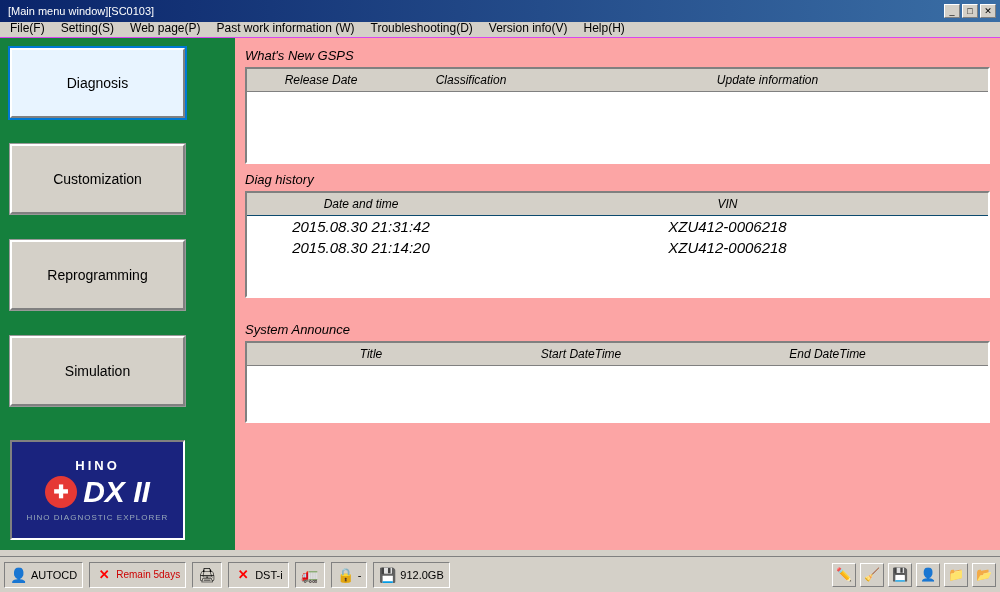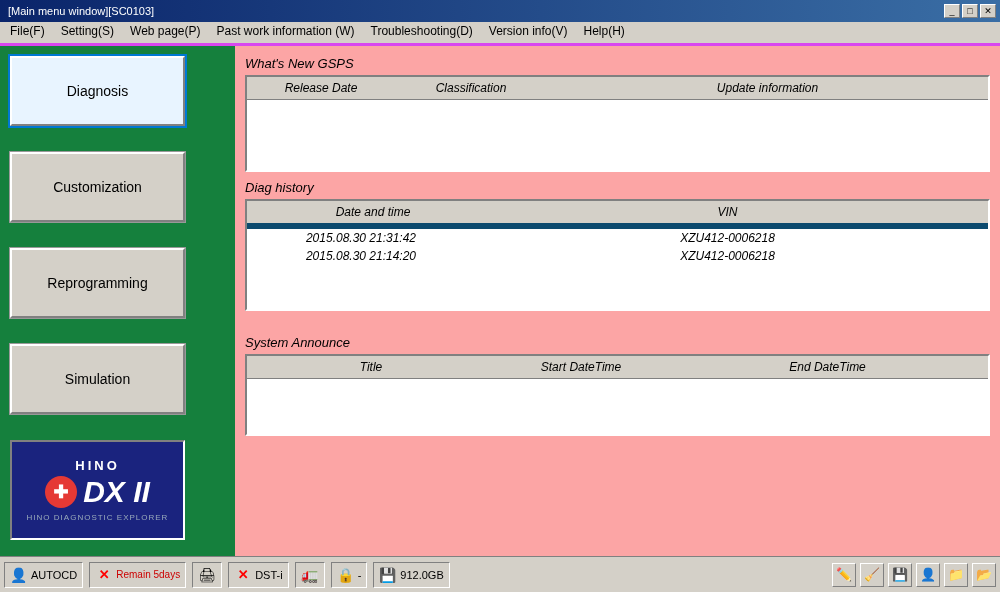--- a/index.html
+++ b/index.html
@@ -24,25 +24,25 @@
       border: 1px solid;
       border-color: #ffffff #808080 #808080 #ffffff;
       font-size: 9px;
       cursor: pointer;
       display: flex; align-items: center; justify-content: center;
     }
 
     
     .menu-bar {
       background: #d4d0c8;
-      height: 24px;
-      display: flex;
-      align-items: flex-start;
+      height: 16px;
+      display: flex;
+      align-items: flex-end;
       padding: 0 2px;
-      border-bottom: 3px solid #d946ef;
+      border-bottom: 1px solid #d946ef;
     }
     .menu-item {
       padding: 2px 8px;
       font-size: 12px;
       cursor: pointer;
     }
 
     
     .main-container {
       display: flex;
@@ -81,21 +81,21 @@
       height: 100px;
       background: #1a237e;
       border: 2px solid;
       border-color: #808080 #ffffff #ffffff #808080;
       display: flex;
       flex-direction: column;
       align-items: center;
       justify-content: center;
       position: relative;
       overflow: hidden;
-      margin-top: 0;
+      margin-top: 8px;
     }
 
     
     .content-area {
       flex: 1;
       background: #fca5a5;
       padding: 10px;
       display: flex;
       flex-direction: column;
       gap: 8px;
@@ -126,26 +126,26 @@
       min-height: 60px;
       padding: 4px;
     }
     .table-row-data {
       display: flex;
       padding: 1px 4px;
       font-size: 12px;
     }
 
     
-    .diag-th { display: flex; background: #d4d0c8; border-bottom: 6px solid #0c4a6e; padding: 2px 16px; }
+    .diag-th { display: flex; background: #d4d0c8; border-bottom: 1px solid #0c4a6e; padding: 2px 4px; }
     .diag-th-cell { padding: 2px 8px; font-size: 12px; }
     .diag-th-cell:first-child { width: 220px; }
     .diag-th-cell:nth-child(2) { flex: 1; }
 
-    .diag-td-cell { padding: 1px 8px; font-size: 12px; }
+    .diag-td-cell { padding: 1px 8px; font-size: 15px; }
     .diag-td-cell:first-child { width: 220px; }
     .diag-td-cell:nth-child(2) { flex: 1; }
 
     
     .sys-th { display: flex; background: #d4d0c8; border-bottom: 1px solid #808080; padding: 2px 4px; }
     .sys-th-cell { padding: 2px 8px; font-size: 12px; }
     .sys-th-cell:first-child { width: 240px; }
     .sys-th-cell:nth-child(2) { width: 180px; }
     .sys-th-cell:nth-child(3) { flex: 1; }
 

